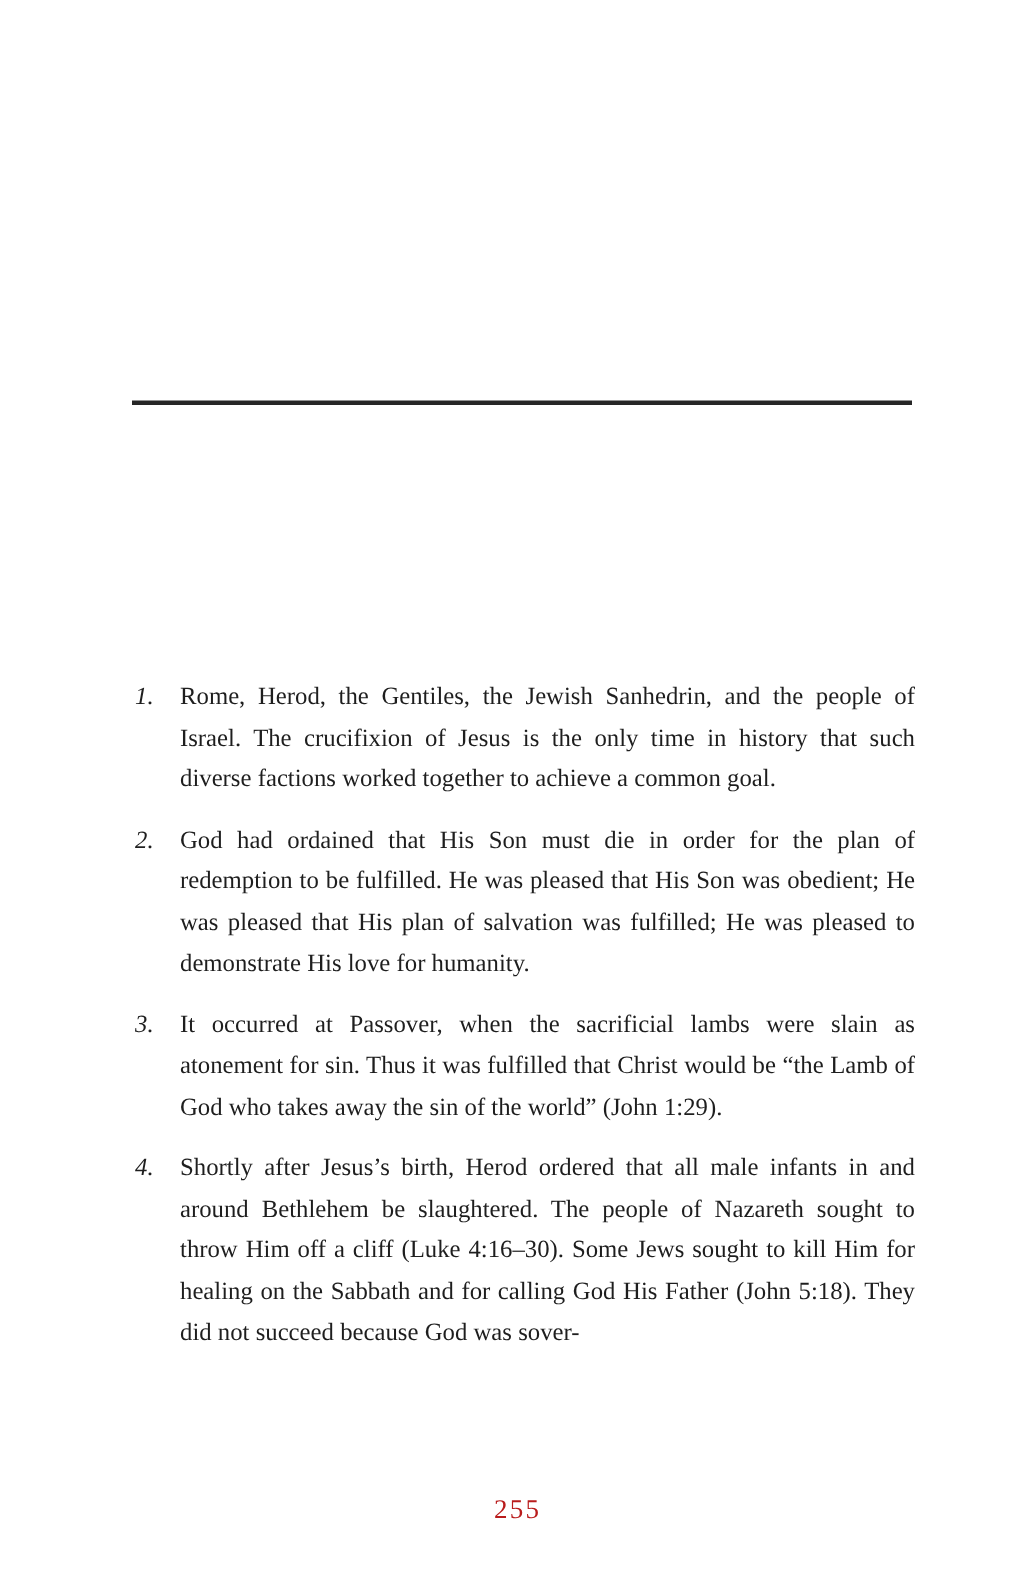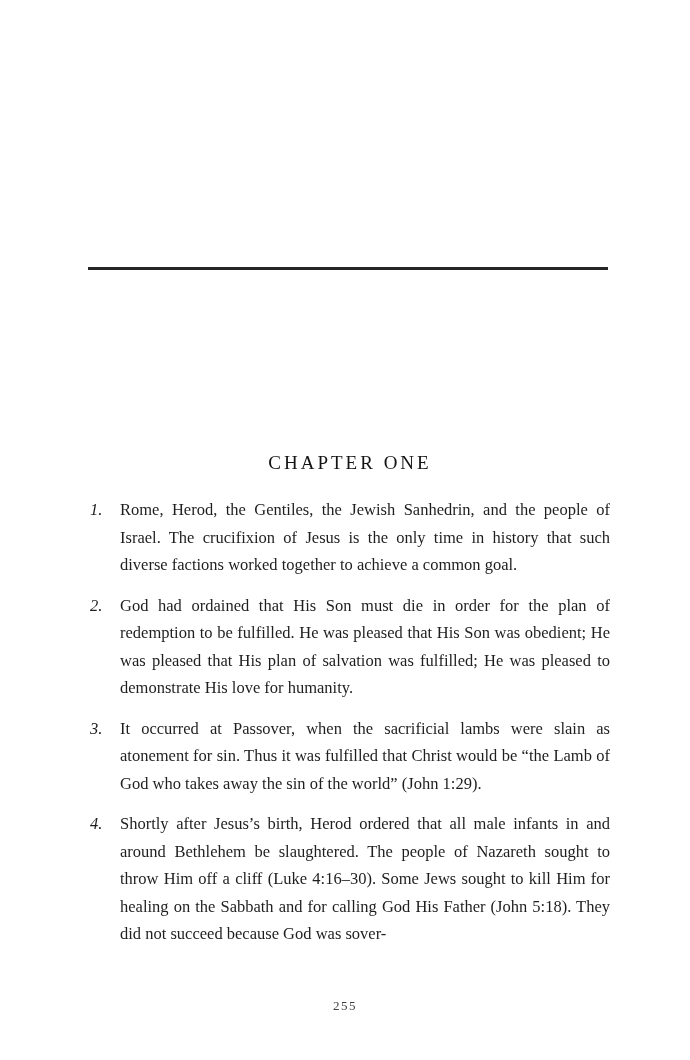--- a/index.html
+++ b/index.html
@@ -98,35 +98,34 @@
 
   
   .footer {
     position: absolute;
     left: 0;
     top: 996px;
     width: 100%;
     text-align: center;
   }
   .page-number {
-    font-size: 13px;
+    font-size: 18px;
     letter-spacing: 1.5px;
-    color: #404040;
+    color: #b91c1c;
   }
 </style>
 </head>
 <body>
 
 <div class="page">
 
 
   <div class="header-rule"></div>
 
   <div class="content">
-    <h2 class="chapter-heading">CHAPTER ONE</h2>
     <ol class="answers">
       <li class="answer">
         <span class="answer-num">1.</span>
         <p class="answer-text">Rome, Herod, the Gentiles, the Jewish Sanhedrin, and the people of Israel. The crucifixion of Jesus is the only time in history that such diverse factions worked together to achieve a common goal.</p>
       </li>
       <li class="answer">
         <span class="answer-num">2.</span>
         <p class="answer-text">God had ordained that His Son must die in order for the plan of redemption to be fulfilled. He was pleased that His Son was obedient; He was pleased that His plan of salvation was fulfilled; He was pleased to demonstrate His love for humanity.</p>
       </li>
       <li class="answer">

